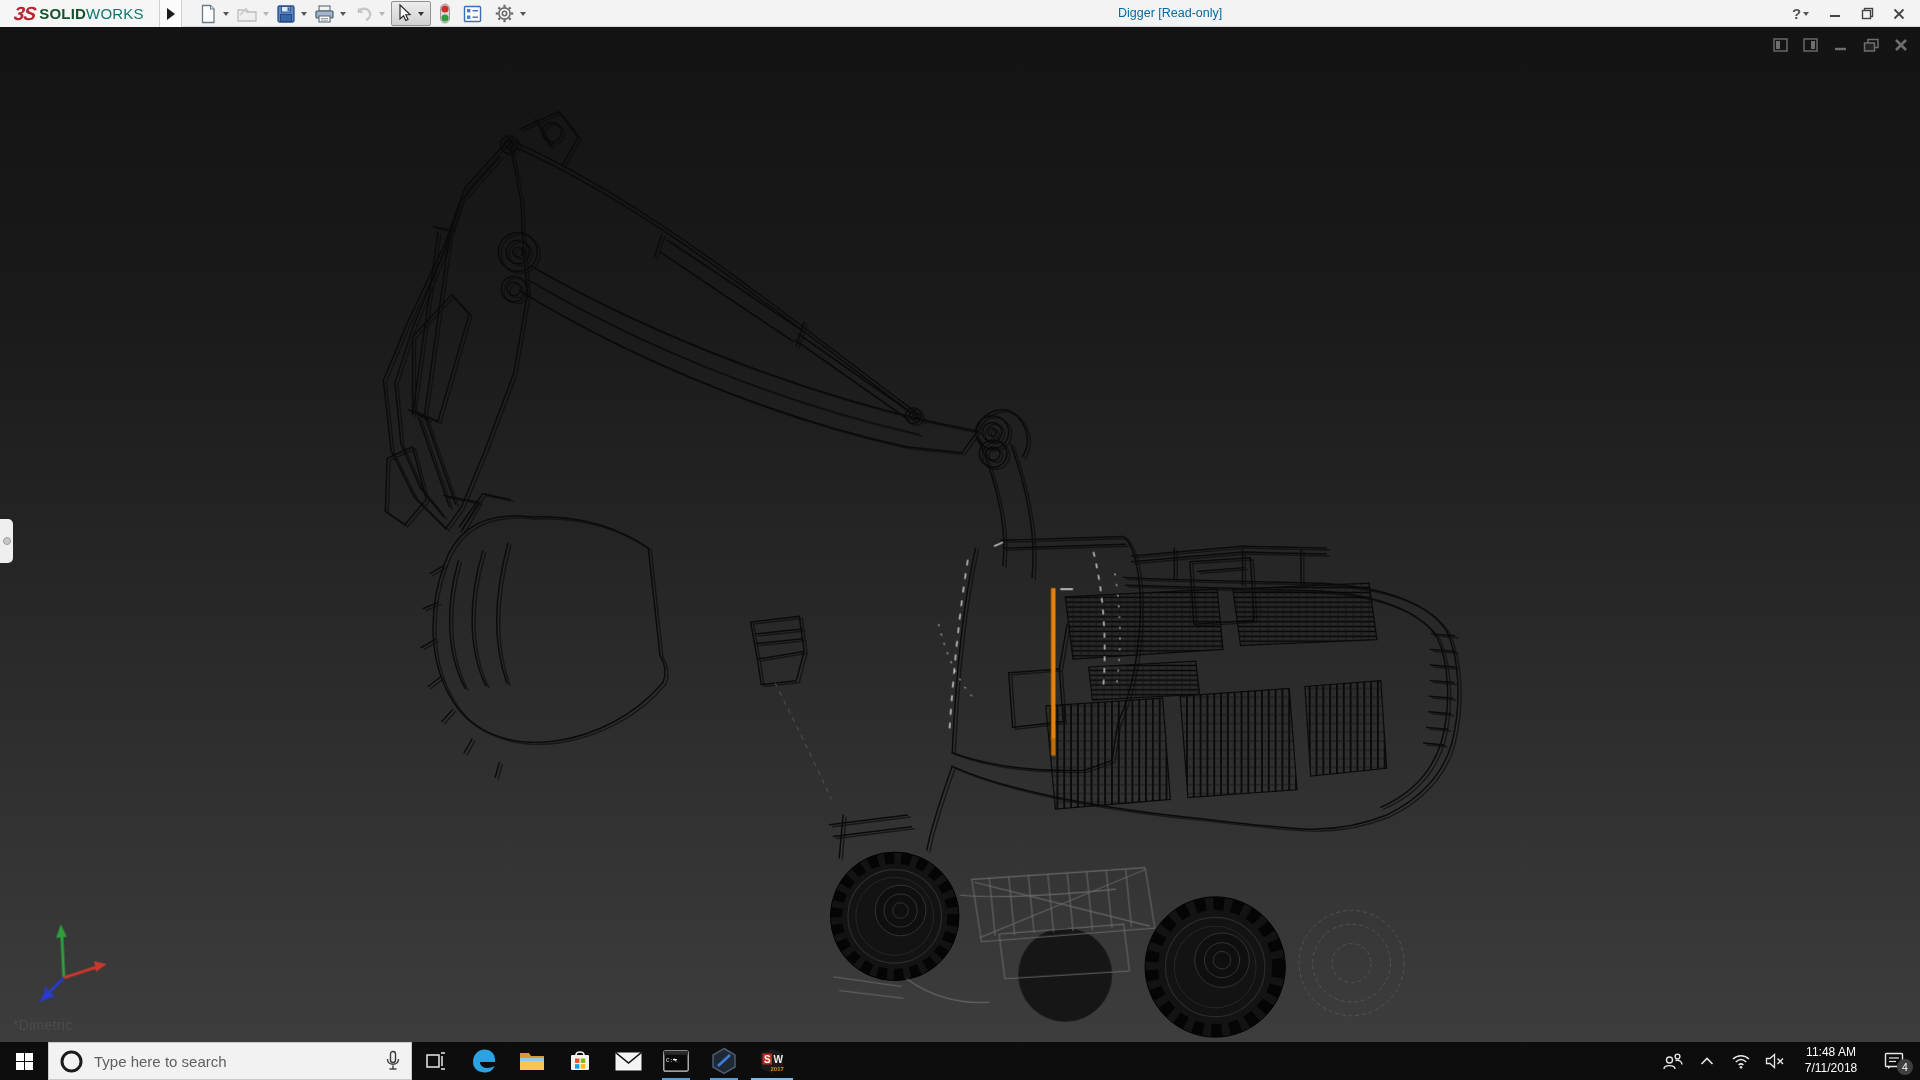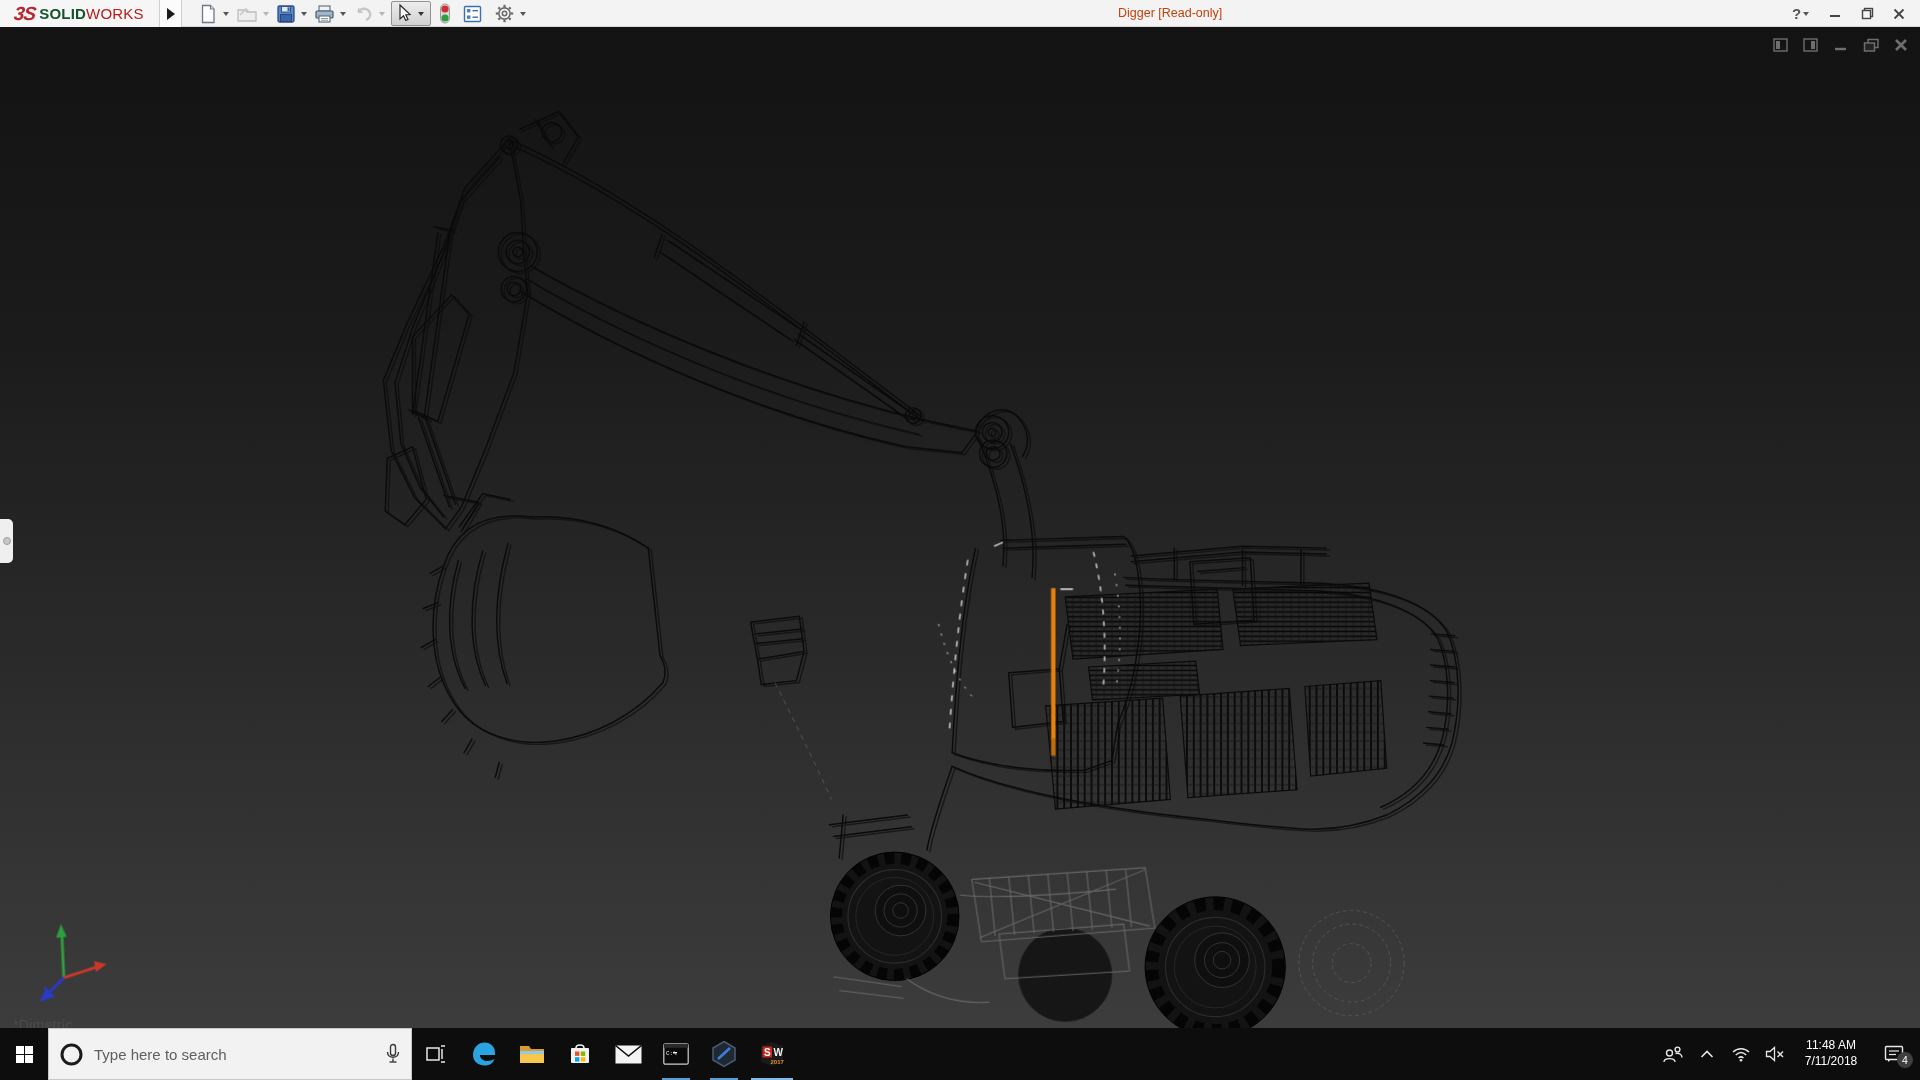--- a/index.html
+++ b/index.html
@@ -8,38 +8,38 @@
 
   
   .titlebar { position:absolute; top:0; left:0; width:1920px; height:27px;
     background:#f3f3f3; border-bottom:1px solid #d8d8d8; z-index:30; }
   .logo-box { position:absolute; left:0; top:0; height:27px; width:160px;
     background:#f6f6f6; border-right:1px solid #d0d0d0;
     display:flex; align-items:center; padding-left:14px; }
   .ds-glyph { color:#b9262f; font-weight:bold; font-style:italic; font-size:19px;
     letter-spacing:-1px; margin-right:4px; transform:skewX(-8deg); }
   .sw-solid { color:#14532d; font-weight:bold; font-size:15px; letter-spacing:.2px; }
-  .sw-works { color:#b91c1c; font-weight:normal; font-size:15px; letter-spacing:.2px; }
+  .sw-works { color:#0f766e; font-weight:normal; font-size:15px; letter-spacing:.2px; }
   .flyout-btn { position:absolute; left:160px; top:0; width:22px; height:27px;
     background:#fbfbfb; border-right:1px solid #d0d0d0; display:flex;
     align-items:center; justify-content:center; }
   .flyout-tri { width:0; height:0; border-top:6px solid transparent;
     border-bottom:6px solid transparent; border-left:8px solid #1a1a1a; }
 
   .main-toolbar { position:absolute; left:196px; top:0; height:27px;
     display:flex; align-items:center; }
   .tb-btn { display:flex; align-items:center; height:25px; padding:0 1px; margin:0 1px; }
   .dd { width:0; height:0; border-left:3.5px solid transparent;
     border-right:3.5px solid transparent; border-top:4px solid #555; margin:0 5px 0 3px; }
   .dd.dis { border-top-color:#b5b5b5; }
   .pressed { background:linear-gradient(#ececec,#d2d2d2); border:1px solid #929292;
     border-radius:2px; }
 
   .title-text { position:absolute; left:1118px; top:6px; font-size:12.5px;
-    color:#c2410c; white-space:nowrap; }
+    color:#0369a1; white-space:nowrap; }
 
   .win-controls { position:absolute; right:8px; top:0; height:27px;
     display:flex; align-items:center; gap:6px; }
   .wc-btn { width:26px; height:25px; display:flex; align-items:center;
     justify-content:center; color:#444; }
   .help-q { font-size:15px; font-weight:bold; color:#555; }
 
   
   .viewport { position:absolute; top:27px; left:0; width:1920px; height:1015px;
     background:linear-gradient(180deg,#131313 0%, #1a1a1a 28%, #2a2a2a 62%, #3d3d3d 100%); }
@@ -52,21 +52,21 @@
   .panel-tab { position:absolute; left:0; top:492px; width:13px; height:44px;
     background:#efefef; border-radius:0 5px 5px 0; display:flex; align-items:center;
     justify-content:center; z-index:5; }
   .panel-tab-dot { width:8px; height:8px; border-radius:50%;
     background:#c6c6c6; border:1px solid #9e9e9e; }
 
   .view-label { position:absolute; left:13px; top:990px; font-size:14px;
     color:#4c4c4c; letter-spacing:.3px; z-index:4; }
 
   
-  .taskbar { position:absolute; bottom:0; left:0; width:1920px; height:52px;
+  .taskbar { position:absolute; bottom:0; left:0; width:1920px; height:38px;
     background:#0d0d0d; display:flex; align-items:stretch; z-index:40; }
   .start-btn { width:48px; display:flex; align-items:center; justify-content:center; }
   .search-box { width:364px; background:#f2f2f2; border:1px solid #c8c8c8;
     display:flex; align-items:center; padding:0 10px; gap:10px; }
   .search-box input { border:none; outline:none; background:transparent; flex:1;
     font-size:15px; color:#555; font-family:"Liberation Sans",sans-serif; }
   .search-box input::placeholder { color:#5f5f5f; opacity:1; }
   .tb-app { width:48px; display:flex; align-items:center; justify-content:center;
     position:relative; }
   .runbar { position:absolute; bottom:0; left:10px; right:10px; height:2.5px;

